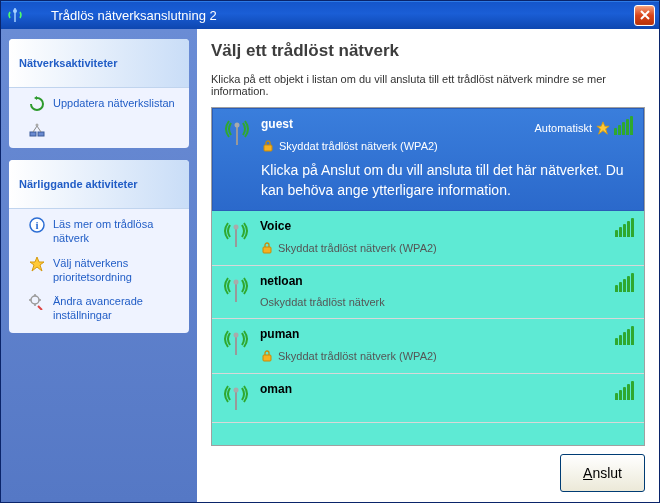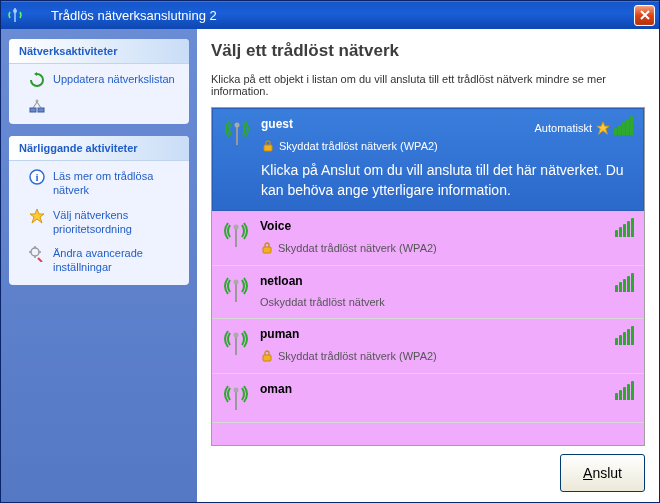--- a/index.html
+++ b/index.html
@@ -56,21 +56,21 @@
 .panel {
   background: #eff3ff;
   border-radius: 4px;
   overflow: hidden;
 }
 .panel-header {
   background: linear-gradient(to right, #ffffff, #c9ddf7);
   color: #215dc6;
   font-weight: bold;
   font-size: 11px;
-  padding: 6px 10px;
+  padding: 18px 10px;
   border-bottom: 1px solid #c0d4ee;
 }
 .panel-body {
   padding: 8px 8px 10px 8px;
   display: flex;
   flex-direction: column;
   gap: 10px;
   margin-left: 12px;
 }
 .task-item {
@@ -97,21 +97,21 @@
 }
 .instruction {
   font-size: 11px;
   color: #333;
   margin-bottom: 10px;
 }
 .networks {
   flex: 1;
   border: 1px solid #a0a0a0;
   overflow-y: auto;
-  background: #f0abfc;
+  background: #5eead4;
 }
 .network {
   border-bottom: 1px solid #d8d8d8;
   padding: 8px 10px 10px 10px;
   display: flex;
   gap: 10px;
   align-items: flex-start;
   cursor: pointer;
   position: relative;
 }

